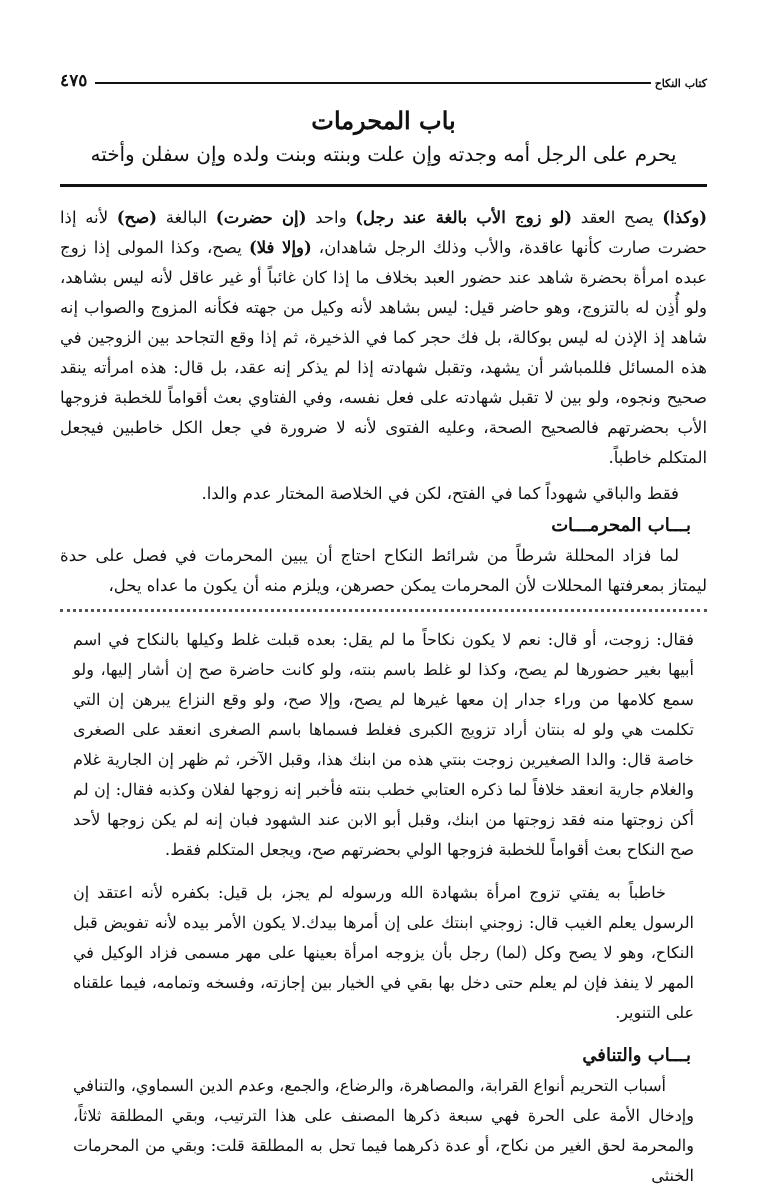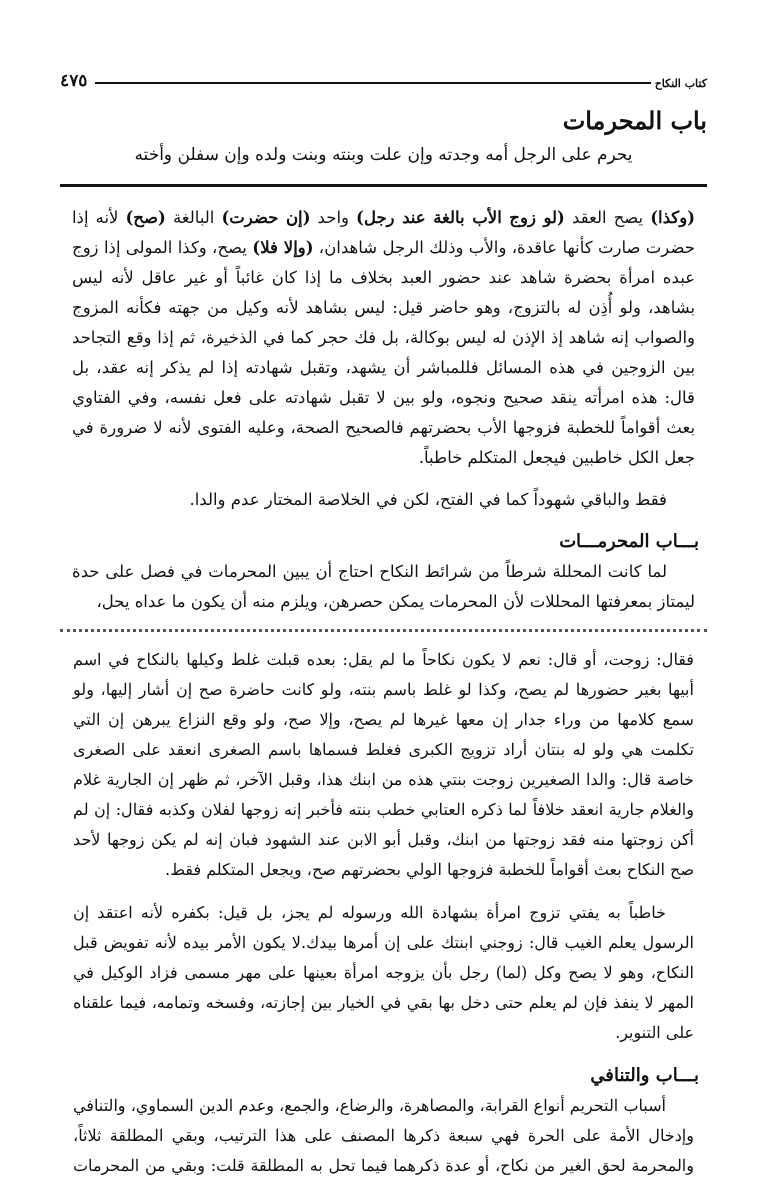--- a/index.html
+++ b/index.html
@@ -41,59 +41,60 @@
       margin-bottom: 6px;
     }
     .running-header .page-number {
       font-size: 17px;
       font-weight: bold;
       white-space: nowrap;
       padding-right: 8px;
     }
     
     .chapter-title {
+      text-align: center;
       font-size: 24px;
       font-weight: bold;
       margin-top: 14px;
       line-height: 34px;
     }
     .matn-text {
       text-align: center;
-      font-size: 17px;
+      font-size: 20px;
       line-height: 32px;
       letter-spacing: 0.5px;
     }
     .matn-rule {
       border-top: 3px solid #111;
       margin-top: 14px;
     }
     
     .body-block {
       margin-top: 16px;
       font-size: 16.5px;
       line-height: 30px;
       text-align: justify;
       text-align-last: right;
     }
     .body-block p {
-      margin: 12px;
+      margin: 0;
     }
     .body-block .bold {
       font-weight: bold;
     }
     .indent-para {
       margin-top: 6px !important;
       text-indent: 28px;
     }
     .section-heading {
       text-align: center;
       font-weight: bold;
       font-size: 18px;
       line-height: 28px;
-      margin: 2px 8px;
+      margin: 2px 16px;
     }
     .dotted-separator {
       border-top: 3px dotted #555;
       margin: 8px 0 10px 0;
       height: 0;
     }
     .lower-block {
       font-size: 16px;
       line-height: 30px;
       text-align: justify;
@@ -113,21 +114,21 @@
   </div>
 
   <div class="chapter-title">باب المحرمات</div>
   <div class="matn-text">يحرم على الرجل أمه وجدته وإن علت وبنته وبنت ولده وإن سفلن وأخته</div>
   <div class="matn-rule"></div>
 
   <div class="body-block">
     <p id="para1"><span class="bold">(وكذا)</span><span> يصح العقد </span><span class="bold">(لو زوج الأب بالغة عند رجل)</span><span> واحد </span><span class="bold">(إن حضرت)</span><span> البالغة </span><span class="bold">(صح)</span><span> لأنه إذا حضرت صارت كأنها عاقدة، والأب وذلك الرجل شاهدان، </span><span class="bold">(وإلا فلا)</span><span> يصح، وكذا المولى إذا زوج عبده امرأة بحضرة شاهد عند حضور العبد بخلاف ما إذا كان غائباً أو غير عاقل لأنه ليس بشاهد، ولو أُذِن له بالتزوج، وهو حاضر قيل: ليس بشاهد لأنه وكيل من جهته فكأنه المزوج والصواب إنه شاهد إذ الإذن له ليس بوكالة، بل فك حجر كما في الذخيرة، ثم إذا وقع التجاحد بين الزوجين في هذه المسائل فللمباشر أن يشهد، وتقبل شهادته إذا لم يذكر إنه عقد، بل قال: هذه امرأته ينقد صحيح ونجوه، ولو بين لا تقبل شهادته على فعل نفسه، وفي الفتاوي بعث أقواماً للخطبة فزوجها الأب بحضرتهم فالصحيح الصحة، وعليه الفتوى لأنه لا ضرورة في جعل الكل خاطبين فيجعل المتكلم خاطباً.</span></p>
     <p class="indent-para">فقط والباقي شهوداً كما في الفتح، لكن في الخلاصة المختار عدم والدا.</p>
     <div class="section-heading">بـــاب المحرمـــات</div>
-    <p class="indent-para" style="margin-top:0 !important">لما كانت المحللة شرطاً من شرائط النكاح احتاج أن يبين المحرمات في فصل على حدة ليمتاز بمعرفتها المحللات لأن المحرمات يمكن حصرهن، ويلزم منه أن يكون ما عداه يحل،</p>
+    <p class="indent-para" style="margin-top:0 !important">لما فزاد المحللة شرطاً من شرائط النكاح احتاج أن يبين المحرمات في فصل على حدة ليمتاز بمعرفتها المحللات لأن المحرمات يمكن حصرهن، ويلزم منه أن يكون ما عداه يحل،</p>
   </div>
 
   <div class="dotted-separator"></div>
 
   <div class="lower-block">
     <p>فقال: زوجت، أو قال: نعم لا يكون نكاحاً ما لم يقل: بعده قبلت غلط وكيلها بالنكاح في اسم أبيها بغير حضورها لم يصح، وكذا لو غلط باسم بنته، ولو كانت حاضرة صح إن أشار إليها، ولو سمع كلامها من وراء جدار إن معها غيرها لم يصح، وإلا صح، ولو وقع النزاع يبرهن إن التي تكلمت هي ولو له بنتان أراد تزويج الكبرى فغلط فسماها باسم الصغرى انعقد على الصغرى خاصة قال: والدا الصغيرين زوجت بنتي هذه من ابنك هذا، وقبل الآخر، ثم ظهر إن الجارية غلام والغلام جارية انعقد خلافاً لما ذكره العتابي خطب بنته فأخبر إنه زوجها لفلان وكذبه فقال: إن لم أكن زوجتها منه فقد زوجتها من ابنك، وقبل أبو الابن عند الشهود فبان إنه لم يكن زوجها لأحد صح النكاح بعث أقواماً للخطبة فزوجها الولي بحضرتهم صح، ويجعل المتكلم فقط.</p>
     <p id="lower-para2" class="indent-para"><span>خاطباً به يفتي تزوج امرأة بشهادة الله ورسوله لم يجز، بل قيل: بكفره لأنه اعتقد إن الرسول يعلم الغيب قال: زوجني ابنتك على إن أمرها بيدك.لا يكون الأمر بيده لأنه تفويض قبل النكاح، وهو لا يصح وكل </span><span class="bold">(لما)</span><span> رجل بأن يزوجه امرأة بعينها على مهر مسمى فزاد الوكيل في المهر لا ينفذ فإن لم يعلم حتى دخل بها بقي في الخيار بين إجازته، وفسخه وتمامه، فيما علقناه على التنوير.</span></p>
     <div class="section-heading">بـــاب والتنافي</div>
     <p class="indent-para" style="margin-top:0 !important">أسباب التحريم أنواع القرابة، والمصاهرة، والرضاع، والجمع، وعدم الدين السماوي، والتنافي وإدخال الأمة على الحرة فهي سبعة ذكرها المصنف على هذا الترتيب، وبقي المطلقة ثلاثاً، والمحرمة لحق الغير من نكاح، أو عدة ذكرهما فيما تحل به المطلقة قلت: وبقي من المحرمات الخنثى</p>
   </div>

